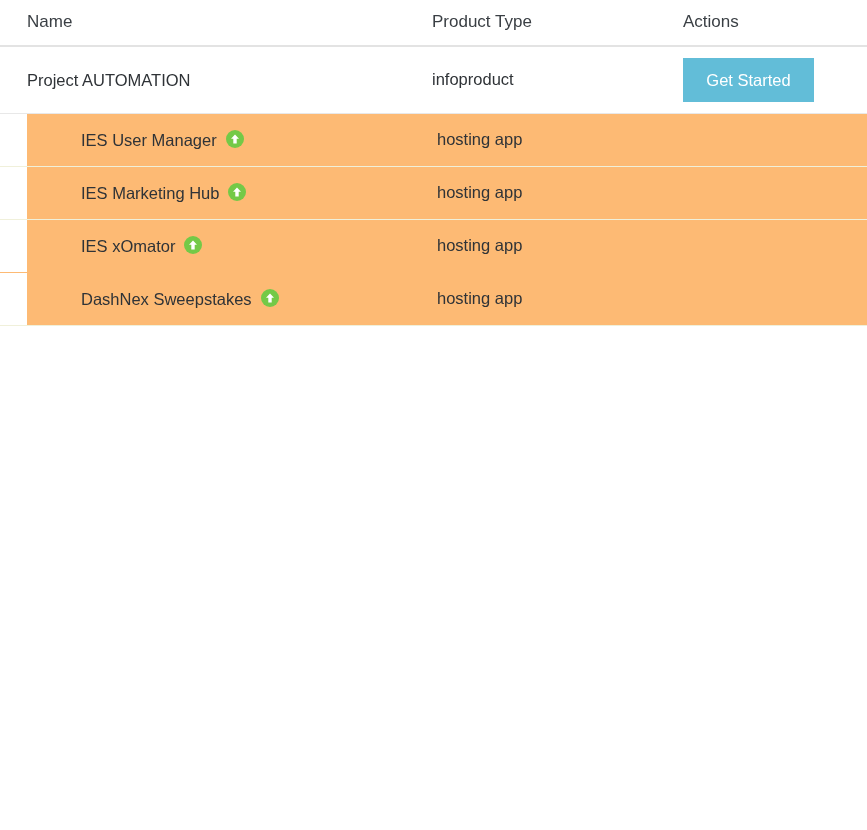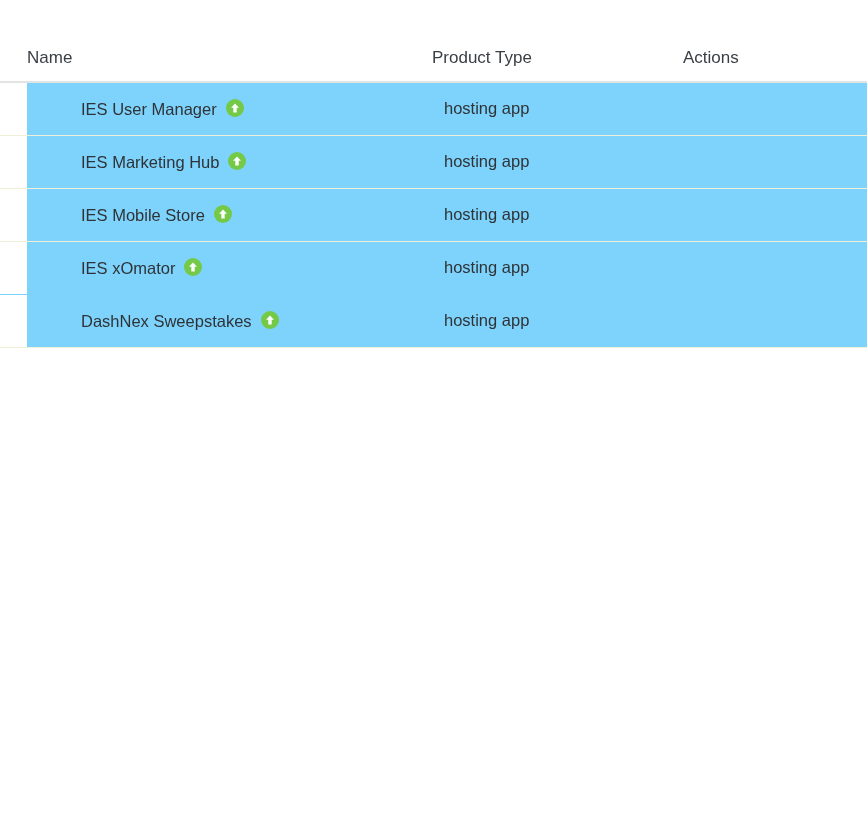--- a/index.html
+++ b/index.html
@@ -12,21 +12,20 @@
     width: 867px;
     height: 830px;
     font-family: "Liberation Sans", sans-serif;
     color: #333333;
     overflow: hidden;
   }
 
   .table-wrap {
     width: 704px;
     box-sizing: border-box;
-    margin-top: 36px;
   }
 
   table.product-table {
     width: 867px;
     border-collapse: collapse;
     table-layout: fixed;
     font-size: 16.5px;
   }
 
   
@@ -66,24 +65,24 @@
   }
   tbody tr.row-main > td.cell-actions {
     padding-right: 53px;
   }
 
   
   tbody tr.row-main:first-child > td { }
 
   
   tbody tr.row-sub > td {
-    background: #7dd3fc;
+    background: #fdba74;
     height: 53px;
     vertical-align: middle;
-    padding: 12px;
+    padding: 5px;
     border-bottom: 1px solid #f0f0da;
     box-sizing: border-box;
   }
   tbody tr.row-sub > td.cell-name {
     padding-left: 81px;
     color: #2f3337;
   }
   tbody tr.row-sub > td.cell-type {
     color: #2f3337;
   }
@@ -142,38 +141,35 @@
       <col class="col-actions">
     </colgroup>
     <thead>
       <tr>
         <th class="th-name">Name</th>
         <th class="th-type">Product Type</th>
         <th class="th-actions">Actions</th>
       </tr>
     </thead>
     <tbody id="table-body">
+        <tr class="row-main">
+          <td class="cell-name"><span class="name-text">Project AUTOMATION</span></td>
+          <td class="cell-type">infoproduct</td>
+          <td class="cell-actions"><button class="btn-get-started">Get Started</button></td>
+        </tr>
         <tr class="row-sub">
           <td class="cell-name"><span class="name-text">IES User Manager</span><span class="upgrade-icon"><svg viewBox="0 0 18 18" width="18" height="18" xmlns="http://www.w3.org/2000/svg">
                 <circle cx="9" cy="9" r="9" fill="#74c947"></circle>
                 <path d="M9 4.4 L13 8.7 H10.7 V13.4 H7.3 V8.7 H5 Z" fill="#ffffff"></path>
               </svg></span></td>
           <td class="cell-type">hosting app</td>
           <td class="cell-actions"></td>
         </tr>
         <tr class="row-sub">
           <td class="cell-name"><span class="name-text">IES Marketing Hub</span><span class="upgrade-icon"><svg viewBox="0 0 18 18" width="18" height="18" xmlns="http://www.w3.org/2000/svg">
-                <circle cx="9" cy="9" r="9" fill="#74c947"></circle>
-                <path d="M9 4.4 L13 8.7 H10.7 V13.4 H7.3 V8.7 H5 Z" fill="#ffffff"></path>
-              </svg></span></td>
-          <td class="cell-type">hosting app</td>
-          <td class="cell-actions"></td>
-        </tr>
-        <tr class="row-sub">
-          <td class="cell-name"><span class="name-text">IES Mobile Store</span><span class="upgrade-icon"><svg viewBox="0 0 18 18" width="18" height="18" xmlns="http://www.w3.org/2000/svg">
                 <circle cx="9" cy="9" r="9" fill="#74c947"></circle>
                 <path d="M9 4.4 L13 8.7 H10.7 V13.4 H7.3 V8.7 H5 Z" fill="#ffffff"></path>
               </svg></span></td>
           <td class="cell-type">hosting app</td>
           <td class="cell-actions"></td>
         </tr>
         <tr class="row-sub sub-last">
           <td class="cell-name"><span class="name-text">IES xOmator</span><span class="upgrade-icon"><svg viewBox="0 0 18 18" width="18" height="18" xmlns="http://www.w3.org/2000/svg">
                 <circle cx="9" cy="9" r="9" fill="#74c947"></circle>
                 <path d="M9 4.4 L13 8.7 H10.7 V13.4 H7.3 V8.7 H5 Z" fill="#ffffff"></path>

